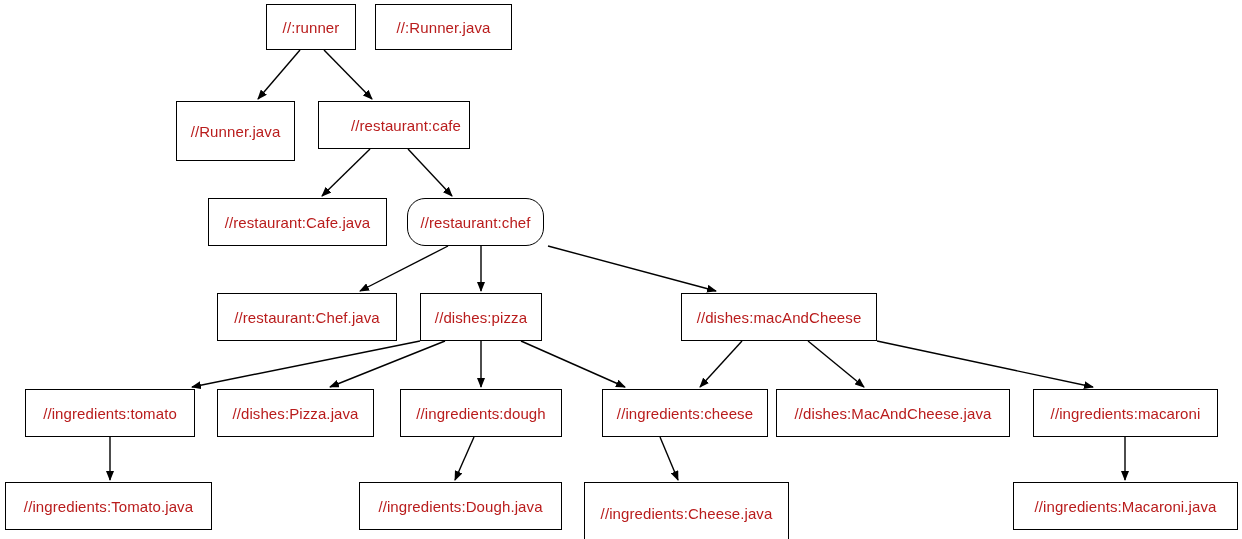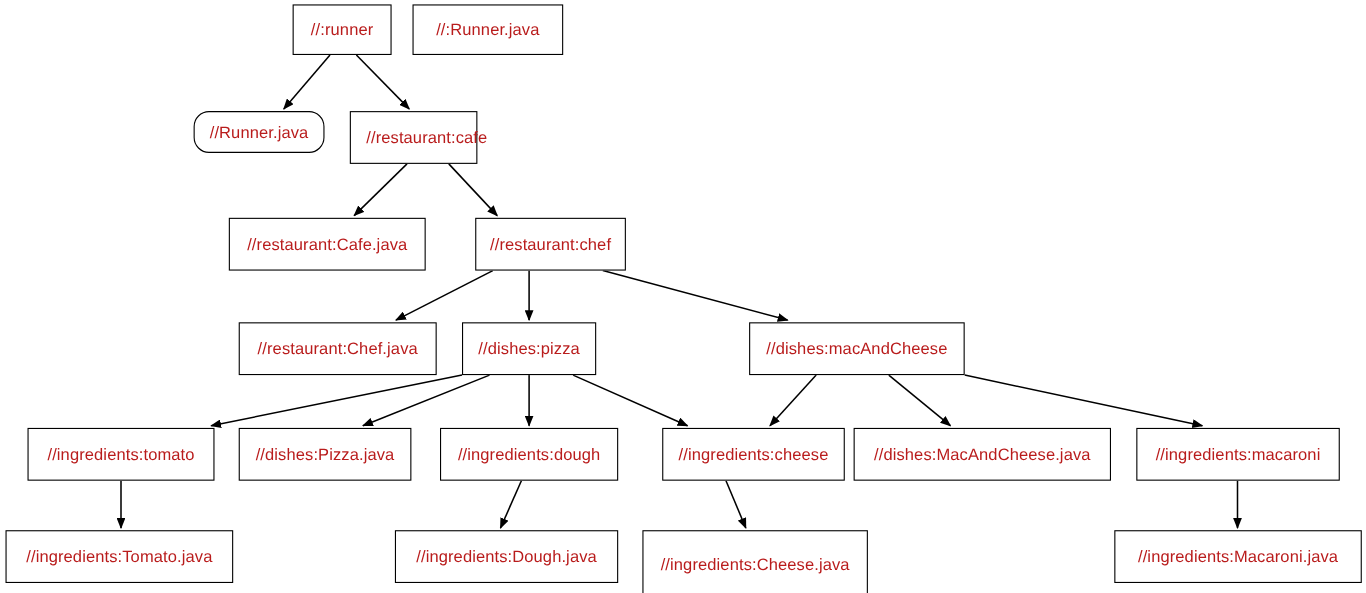--- a/index.html
+++ b/index.html
@@ -80,30 +80,30 @@
         <line x1="1125" y1="437" x2="1125" y2="480" stroke="#000000" stroke-width="1.4" marker-end="url(#arrowhead)"></line>
       </g>
   </svg>
   <div id="node-layer">
       <div class="graph-node" style="left: 266px; top: 4px; width: 90px; height: 46px; border-color: rgb(0, 0, 0); background: rgb(255, 255, 255);">
         <span class="node-label" style="font-size: 15px;">//:runner</span>
       </div>
       <div class="graph-node" style="left: 375px; top: 4px; width: 137px; height: 46px; border-color: rgb(0, 0, 0); background: rgb(255, 255, 255);">
         <span class="node-label" style="font-size: 15px;">//:Runner.java</span>
       </div>
-      <div class="graph-node" style="left: 176px; top: 101px; width: 119px; height: 38px; border-color: rgb(0, 0, 0); background: rgb(255, 255, 255); border-radius: 14px;">
+      <div class="graph-node" style="left: 176px; top: 101px; width: 119px; height: 60px; border-color: rgb(0, 0, 0); background: rgb(255, 255, 255);">
         <span class="node-label" style="font-size: 15px;">//Runner.java</span>
       </div>
-      <div class="graph-node" style="left: 318px; top: 101px; width: 116px; height: 48px; border-color: rgb(0, 0, 0); background: rgb(255, 255, 255); padding-left: 24px;">
+      <div class="graph-node" style="left: 318px; top: 101px; width: 152px; height: 48px; border-color: rgb(0, 0, 0); background: rgb(255, 255, 255); padding-left: 24px;">
         <span class="node-label" style="font-size: 15px;">//restaurant:cafe</span>
       </div>
       <div class="graph-node" style="left: 208px; top: 198px; width: 179px; height: 48px; border-color: rgb(0, 0, 0); background: rgb(255, 255, 255);">
         <span class="node-label" style="font-size: 15px;">//restaurant:Cafe.java</span>
       </div>
-      <div class="graph-node" style="left: 432px; top: 198px; width: 137px; height: 48px; border-color: rgb(0, 0, 0); background: rgb(255, 255, 255);">
+      <div class="graph-node" style="left: 407px; top: 198px; width: 137px; height: 48px; border-color: rgb(0, 0, 0); background: rgb(255, 255, 255); border-radius: 18px;">
         <span class="node-label" style="font-size: 15px;">//restaurant:chef</span>
       </div>
       <div class="graph-node" style="left: 217px; top: 293px; width: 180px; height: 48px; border-color: rgb(0, 0, 0); background: rgb(255, 255, 255);">
         <span class="node-label" style="font-size: 15px;">//restaurant:Chef.java</span>
       </div>
       <div class="graph-node" style="left: 420px; top: 293px; width: 122px; height: 48px; border-color: rgb(0, 0, 0); background: rgb(255, 255, 255);">
         <span class="node-label" style="font-size: 15px;">//dishes:pizza</span>
       </div>
       <div class="graph-node" style="left: 681px; top: 293px; width: 196px; height: 48px; border-color: rgb(0, 0, 0); background: rgb(255, 255, 255);">
         <span class="node-label" style="font-size: 15px;">//dishes:macAndCheese</span>

